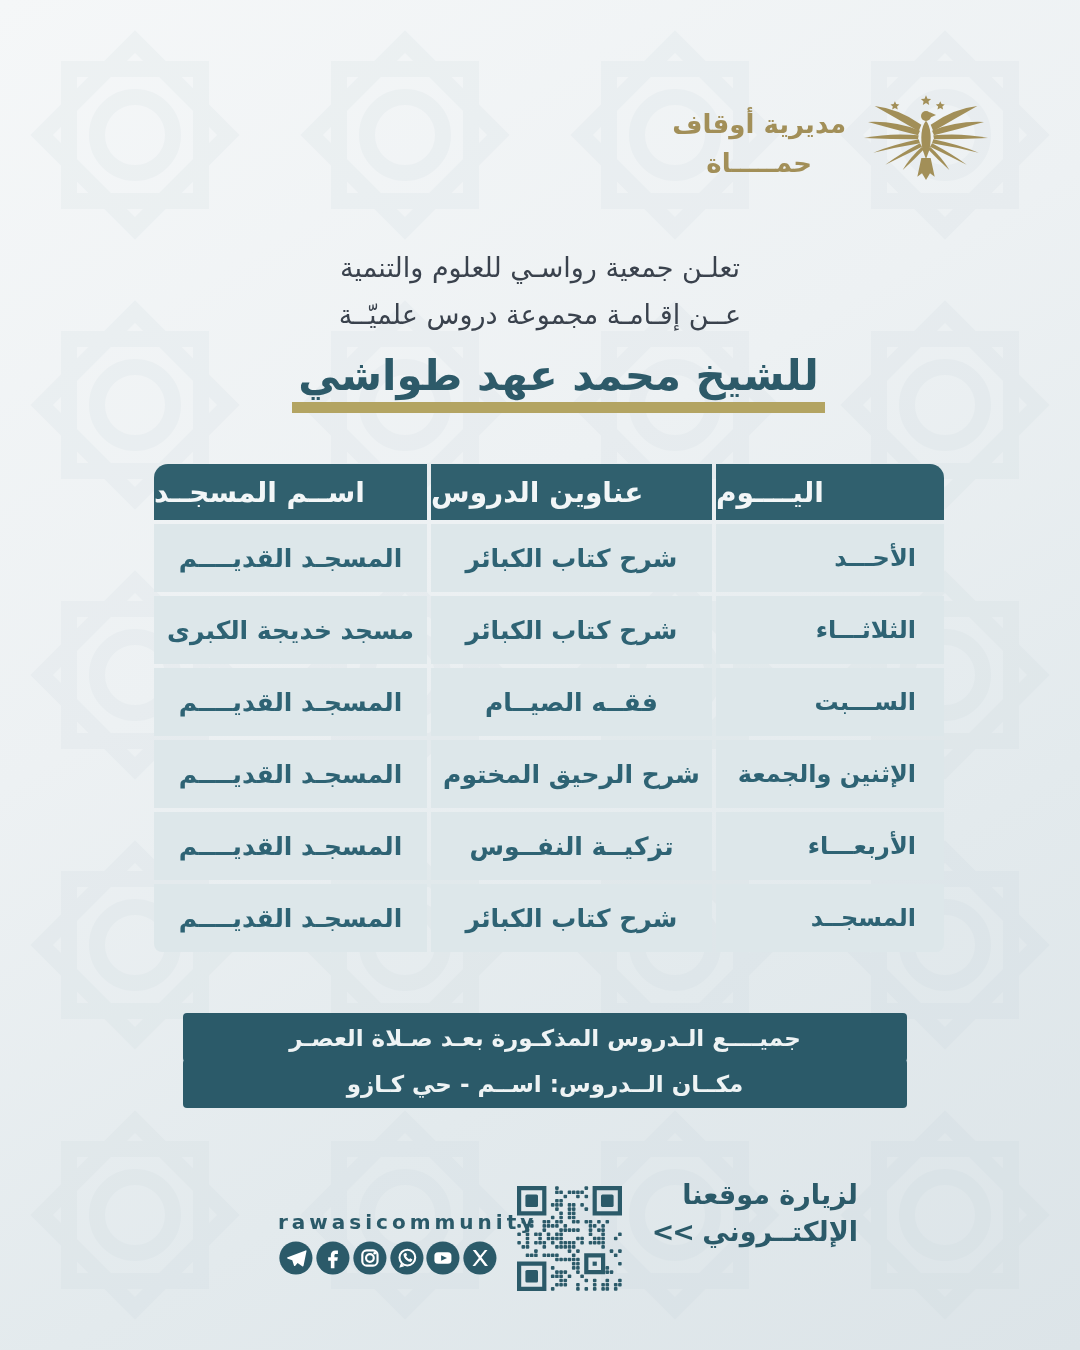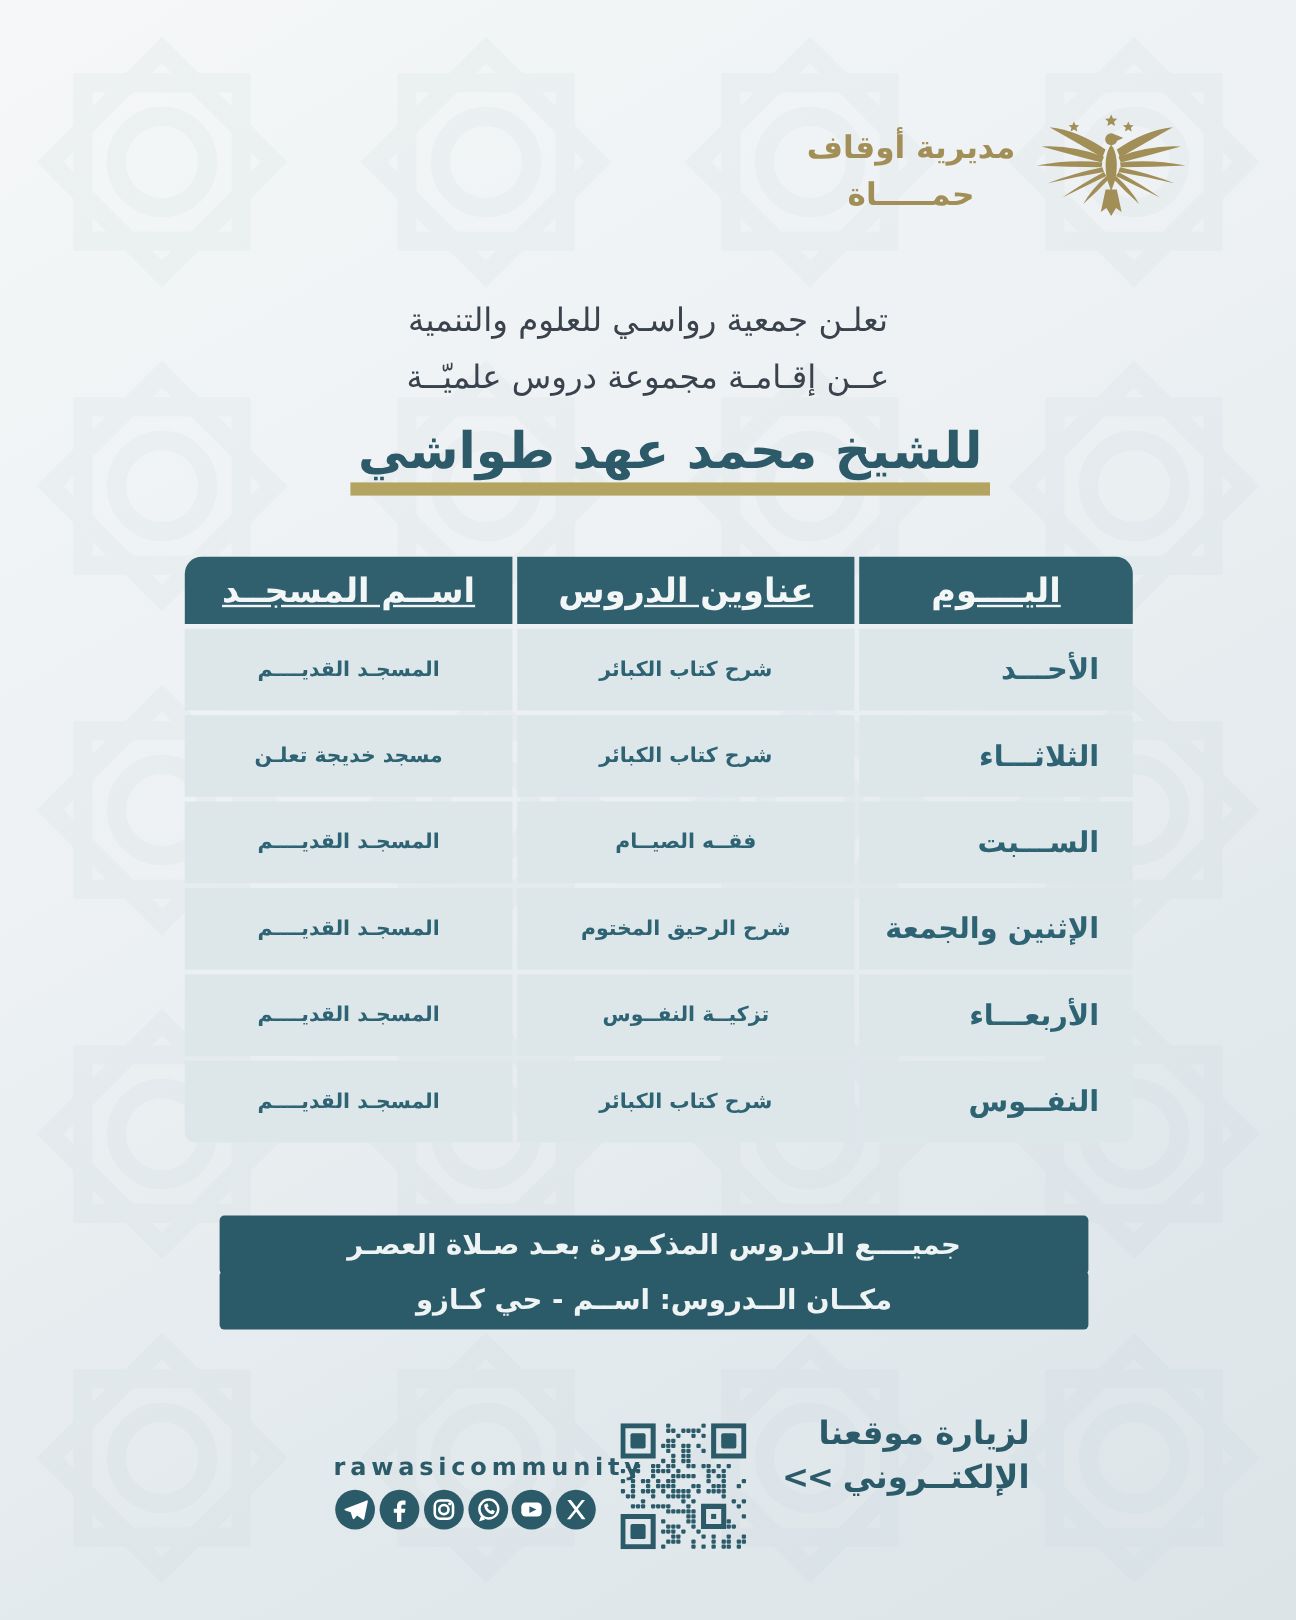--- a/index.html
+++ b/index.html
@@ -24,24 +24,24 @@
   .announce{ left:0; right:0; top:244px; text-align:center; direction:rtl;
     color:#3a424d; font-size:27px; font-weight:normal; line-height:47px; }
   .sheikh-wrap{ left:0; right:0; top:352px; text-align:center;padding-left:37px; }
   .sheikh{ display:inline-block; direction:rtl; color:#2d5a69; font-size:42px; font-weight:bold;
     padding:0 6px 2px 6px; border-bottom:11px solid #b3a462; line-height:1.15; }
 
   
   .sched-wrap{ left:150px; top:460px; width:790px; }
   table.sched{ width:100%; direction:rtl; border-collapse:separate; border-spacing:4px 4px; table-layout:fixed; }
   .sched col.c-day{ width:228px; } .sched col.c-lesson{ width:281px; } .sched col.c-mosque{ width:273px; }
-  .sched th{ background:#30606e; color:#f2f6f7; font-size:28px; font-weight:bold; height:56px; text-align:center; vertical-align:middle;text-decoration:underline; }
+  .sched th{ background:#30606e; color:#f2f6f7; font-size:28px; font-weight:bold; height:56px; text-align:left; vertical-align:middle; }
   .sched th:first-child{ border-top-right-radius:14px;margin-left:33px; }
   .sched th:last-child{ border-top-left-radius:14px; }
-  .sched td{ background:#dde7ea; color:#2e6374; font-size:17px; font-weight:bold; height:68px; text-align:center; vertical-align:middle; }
+  .sched td{ background:#dde7ea; color:#2e6374; font-size:25px; font-weight:bold; height:68px; text-align:center; vertical-align:middle; }
   .sched td.day{ text-align:right; padding-left:6px; padding-right:28px; font-size:24px; }
   .sched tr:last-child td:first-child{ border-bottom-right-radius:8px; }
   .sched tr:last-child td:last-child{ border-bottom-left-radius:8px; }
 
   
   .banner{ left:183px; width:724px; height:49px; background:#2b5a69; border-radius:4px;
     display:flex; align-items:center; justify-content:center; direction:rtl;
     color:#eef3f4; font-size:23px; font-weight:bold; }
   .banner.first{ top:996px;margin-top:17px; } .banner.second{ top:1059px; }
 
@@ -131,39 +131,39 @@
       </thead>
       <tbody>
         <tr>
           <td class="day">الأحـــد</td>
           <td>شرح كتاب الكبائر</td>
           <td>المسجـد القديــــم</td>
         </tr>
         <tr>
           <td class="day">الثلاثـــاء</td>
           <td>شرح كتاب الكبائر</td>
-          <td>مسجد خديجة تعلـن</td>
+          <td>مسجد خديجة الكبرى</td>
         </tr>
         <tr>
           <td class="day">الســـبت</td>
           <td>فقــه الصيــام</td>
           <td>المسجـد القديــــم</td>
         </tr>
         <tr>
           <td class="day">الإثنين والجمعة</td>
           <td>شرح الرحيق المختوم</td>
           <td>المسجـد القديــــم</td>
         </tr>
         <tr>
           <td class="day">الأربعـــاء</td>
           <td>تزكيــة النفــوس</td>
           <td>المسجـد القديــــم</td>
         </tr>
         <tr>
-          <td class="day">النفــوس</td>
+          <td class="day">المسجــد</td>
           <td>شرح كتاب الكبائر</td>
           <td>المسجـد القديــــم</td>
         </tr>
       </tbody>
     </table>
   </div>
 
   <div class="abs banner first">جميــــع الـدروس المذكـورة بعـد صـلاة العصـر</div>
   <div class="abs banner second">مكــان الــدروس: اســم - حي كـازو</div>
 

